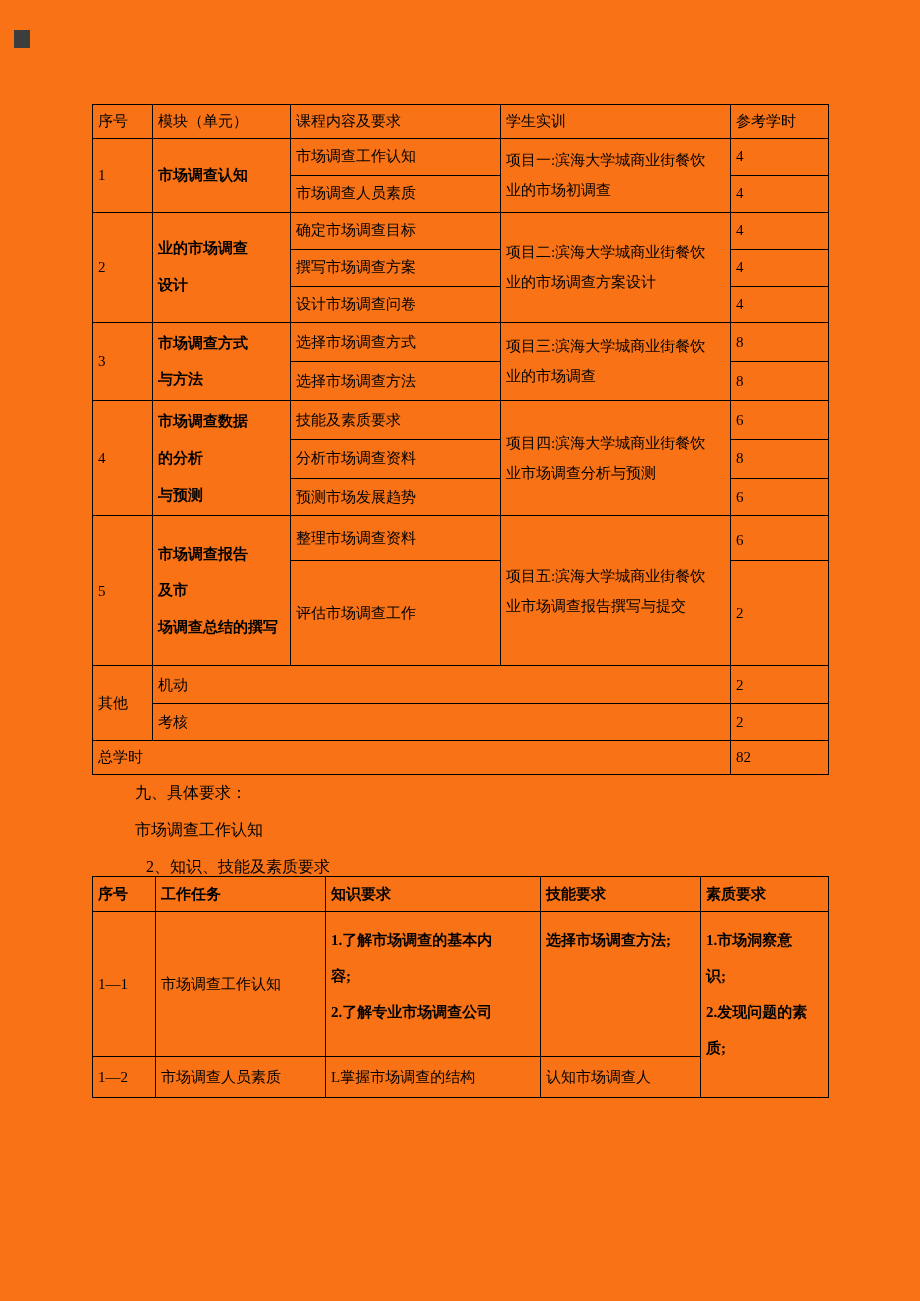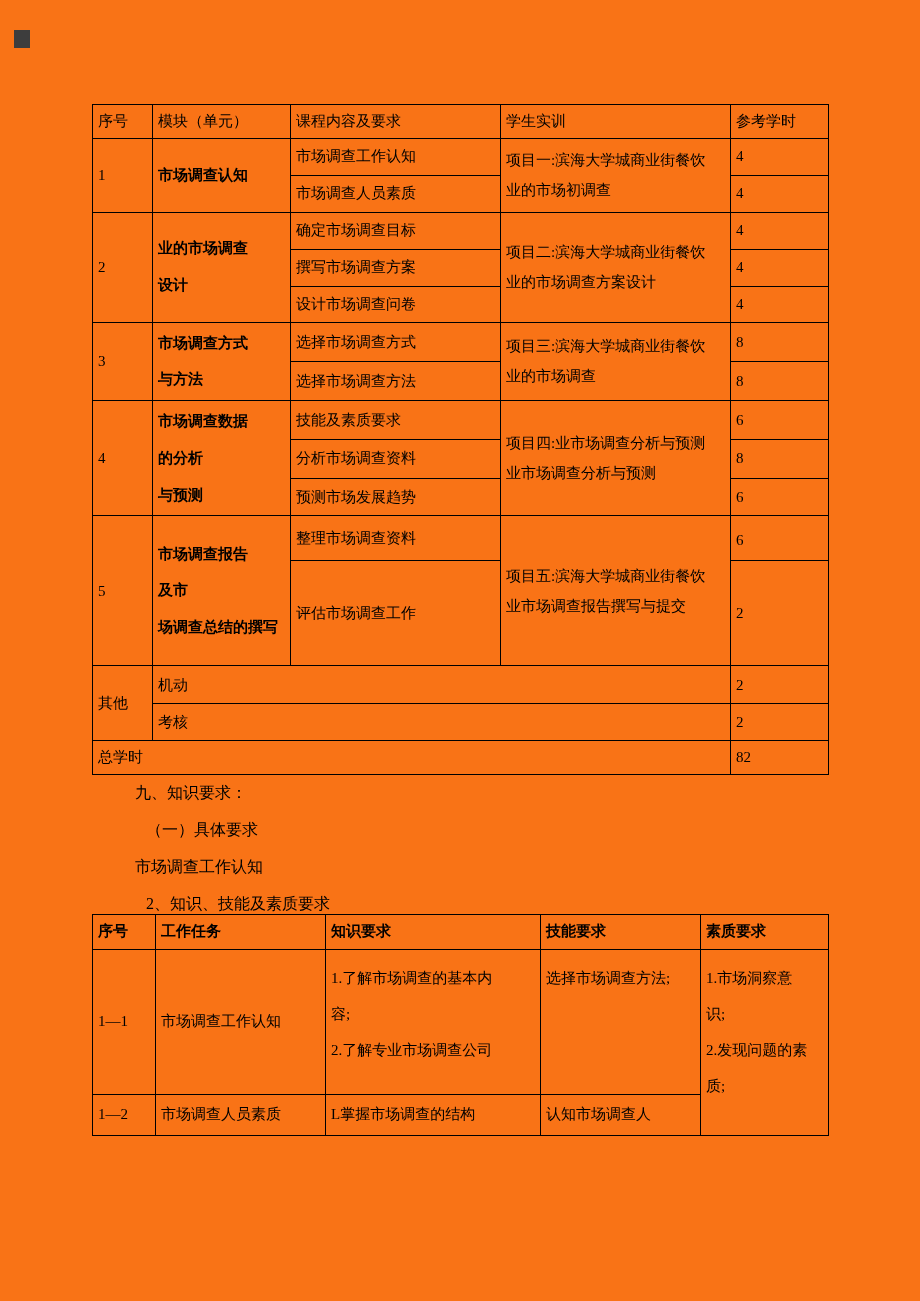--- a/index.html
+++ b/index.html
@@ -28,21 +28,21 @@
     padding:2px 4px 2px 5px;
     vertical-align:middle;
     line-height:1.9;
     overflow:hidden;
     word-break:break-all;
   }
   .pre{white-space:pre-line;}
   .module{font-weight:bold;line-height:2.45;}
   .train{line-height:2.0;}
   .t2 .hd{font-weight:bold;}
-  .topcell{vertical-align:top;padding-top:10px;line-height:2.4;}
+  .topcell{vertical-align:top;padding-top:10px;line-height:2.4;font-weight:bold;}
   .paras{margin-top:8px;}
   .para{font-size:16px;line-height:1.2;margin:18px 0 0 0;white-space:pre;}
   .paras .para:first-child{margin-top:2px;}
   .ind1{margin-left:43px;}
   .ind2{margin-left:54px;}
   .t2{margin-top:0;}
 </style>
 </head>
 <body>
 
@@ -111,21 +111,21 @@
       <td>选择市场调查方法</td>
       <td>8</td>
     </tr>
 
     <tr style="height:37px">
       <td rowspan="3">4</td>
       <td rowspan="3" class="module pre">市场调查数据
 的分析
 与预测</td>
       <td>技能及素质要求</td>
-      <td rowspan="3" class="train pre">项目四:业市场调查分析与预测
+      <td rowspan="3" class="train pre">项目四:滨海大学城商业街餐饮
 业市场调查分析与预测</td>
       <td>6</td>
     </tr>
     <tr style="height:37px">
       <td>分析市场调查资料</td>
       <td>8</td>
     </tr>
     <tr style="height:36px">
       <td>预测市场发展趋势</td>
       <td>6</td>
@@ -157,22 +157,21 @@
     </tr>
 
     <tr style="height:32px">
       <td colspan="4">总学时</td>
       <td>82</td>
     </tr>
   </tbody>
     </table>
 
   <div class="paras">
-    <div class="para ind1">九、知识要求：</div>
-    <div class="para ind2">（一）具体要求</div>
+    <div class="para ind1">九、具体要求：</div>
     <div class="para ind1">市场调查工作认知</div>
     <div class="para ind2">2、知识、技能及素质要求</div>
   </div>
 
   <table class="t2">
     <colgroup>
       <col style="width:63px">
         <col style="width:170px">
         <col style="width:215px">
         <col style="width:160px">

